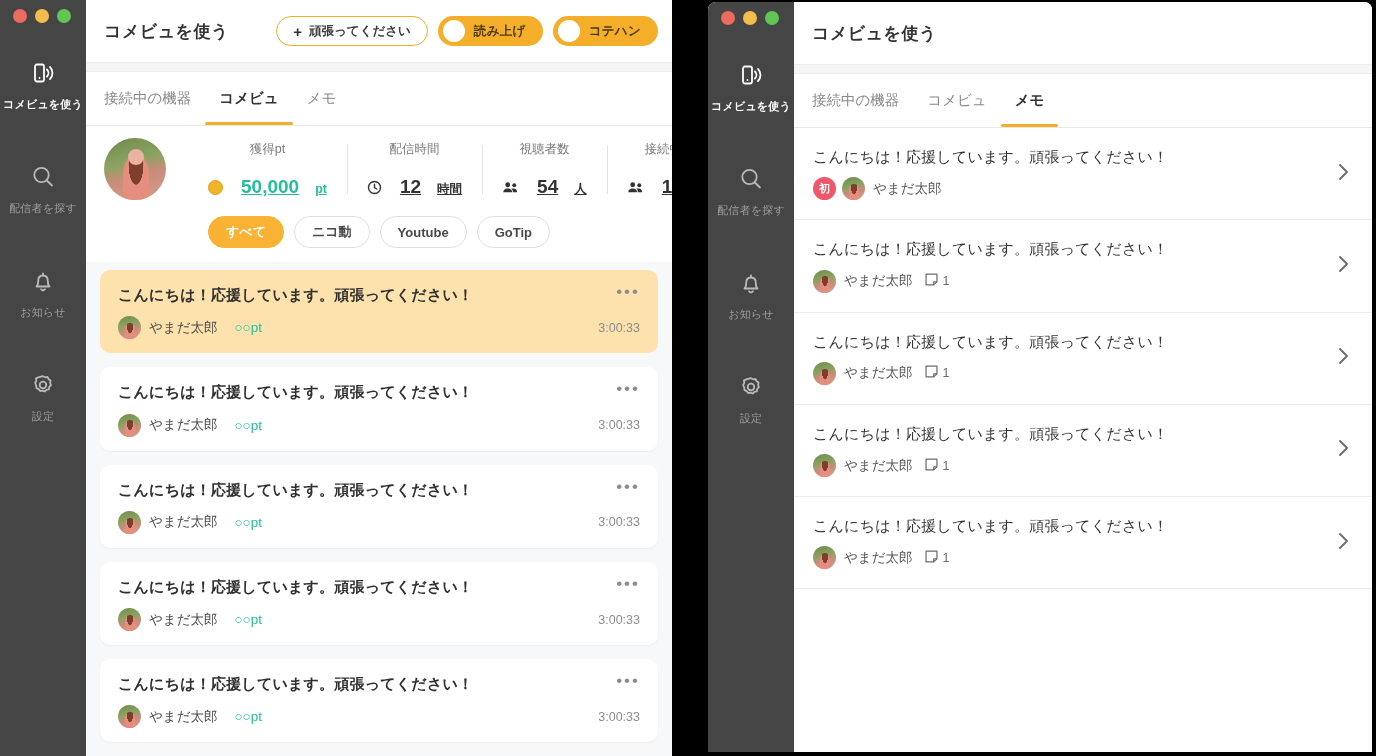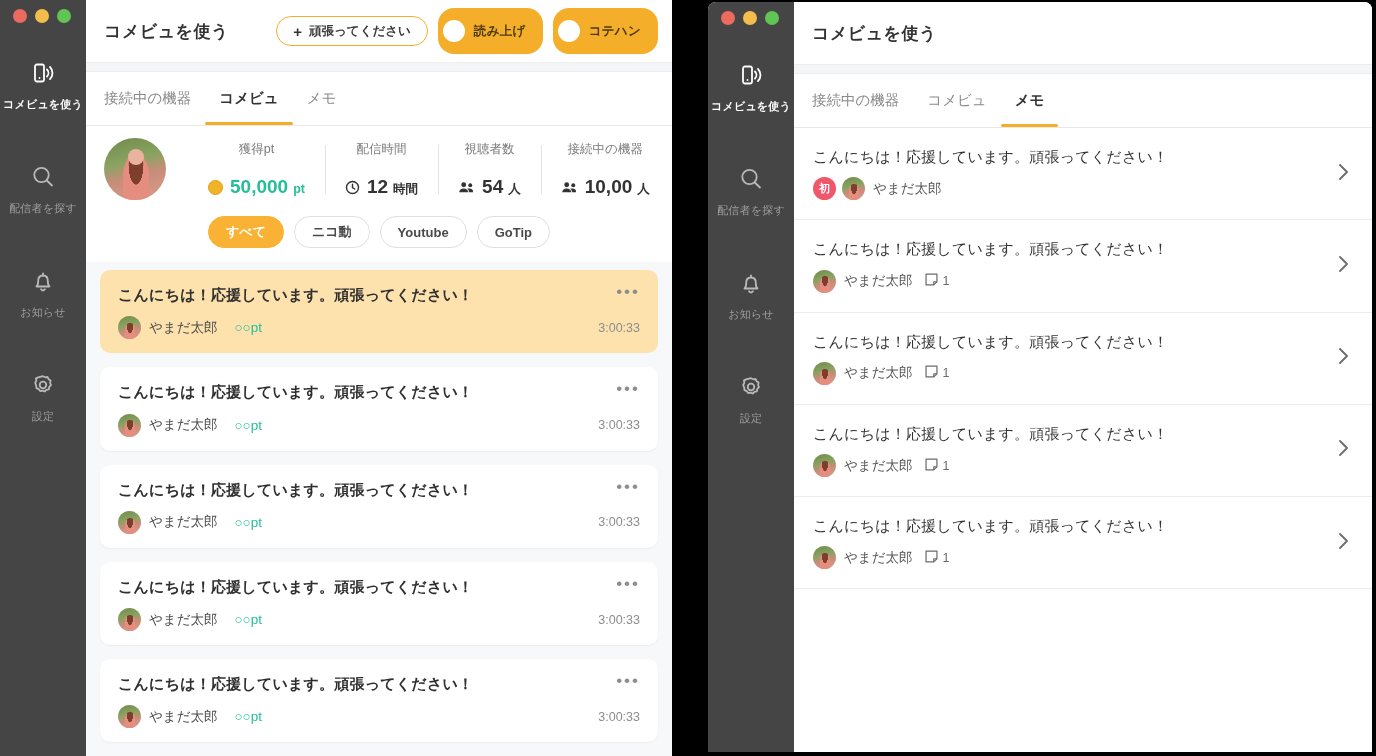--- a/index.html
+++ b/index.html
@@ -39,21 +39,21 @@
   .titlebar { height:62px; flex:0 0 62px; display:flex; align-items:center;
               padding:0 14px 0 18px; background:#fff; }
   .app-title { font-size:17px; font-weight:bold; color:#333; letter-spacing:.5px; }
   .title-actions { margin-left:auto; display:flex; align-items:center; gap:10px; }
 
   .btn-keyword { display:flex; align-items:center; gap:7px; height:30px; padding:0 16px;
                  border:1.6px solid #F4AE2A; border-radius:16px; background:#fff;
                  color:#3a3a3a; font-size:12.5px; font-weight:bold; cursor:pointer; white-space:nowrap;}
   .btn-keyword .plus { font-size:15px; font-weight:bold; color:#333; line-height:1; }
 
-  .toggle-pill { display:flex; align-items:center; gap:9px; height:46px; padding:0 17px 0 5px;
+  .toggle-pill { display:flex; align-items:center; gap:9px; height:30px; padding:0 17px 0 5px;
                  border-radius:16px; background:#F4AE2A; cursor:pointer; white-space:nowrap; }
   .toggle-knob { width:22px; height:22px; border-radius:50%; background:#fff; flex:0 0 22px; }
   .toggle-label { font-size:12.5px; font-weight:bold; color:#4a3a10; letter-spacing:.3px; }
 
   .divider-strip { height:10px; background:#f4f5f7; border-top:1px solid #ededed;
                    border-bottom:1px solid #ededed; }
 
   .tabs { height:54px; flex:0 0 54px; display:flex; align-items:stretch; padding:0 18px;
           background:#fff; border-bottom:1px solid #e8e8e8; }
   .tab { display:flex; align-items:center; padding:0 14px; font-size:14.5px; color:#8a8a8a;
@@ -70,22 +70,22 @@
   .avatar-lg::before { content:""; position:absolute; left:30%; top:28%; width:42%; height:72%;
         background:radial-gradient(ellipse at 50% 20%, #7d3f2c 0 40%, #e58d7e 41% 100%); border-radius:45% 45% 20% 20%; }
   .avatar-lg::after { content:""; position:absolute; left:38%; top:18%; width:26%; height:26%;
         background:#e9b39f; border-radius:50%; }
 
   .stat-cells { display:flex; align-items:center; margin-left:22px; }
   .stat-cell { padding:0 20px; position:relative; text-align:center; }
   .stat-cell + .stat-cell::before { content:""; position:absolute; left:0; top:4px; bottom:4px;
                                     width:1px; background:#e3e3e3; }
   .stat-label { font-size:12.5px; color:#7a7a7a; margin-bottom:18px; }
-  .stat-value { display:flex; align-items:baseline; justify-content:space-between; gap:5px;
-                font-size:19px; font-weight:bold; color:#333; white-space:nowrap; }
+  .stat-value { display:flex; align-items:baseline; justify-content:space-between; gap:16px;
+                font-size:19px; font-weight:bold; color:#333; white-space:nowrap;text-decoration:underline; }
   .stat-value .unit { font-size:12.5px; font-weight:bold; }
   .stat-value.teal { color:#24BE9A; }
   .stat-ico { display:inline-flex; align-items:center; margin-right:2px; position:relative; top:2px; }
   .coin { width:15px; height:15px; border-radius:50%; background:#F0B429;
           border:1.5px solid #E29D16; display:inline-block; }
 
   
   .chips { display:flex; gap:10px; padding:6px 18px 14px 18px;justify-content:center; }
   .chip { height:32px; display:flex; align-items:center; padding:0 17px; border-radius:16px;
           border:1.3px solid #e0e0e0; background:#fff; font-size:13px; font-weight:bold;

